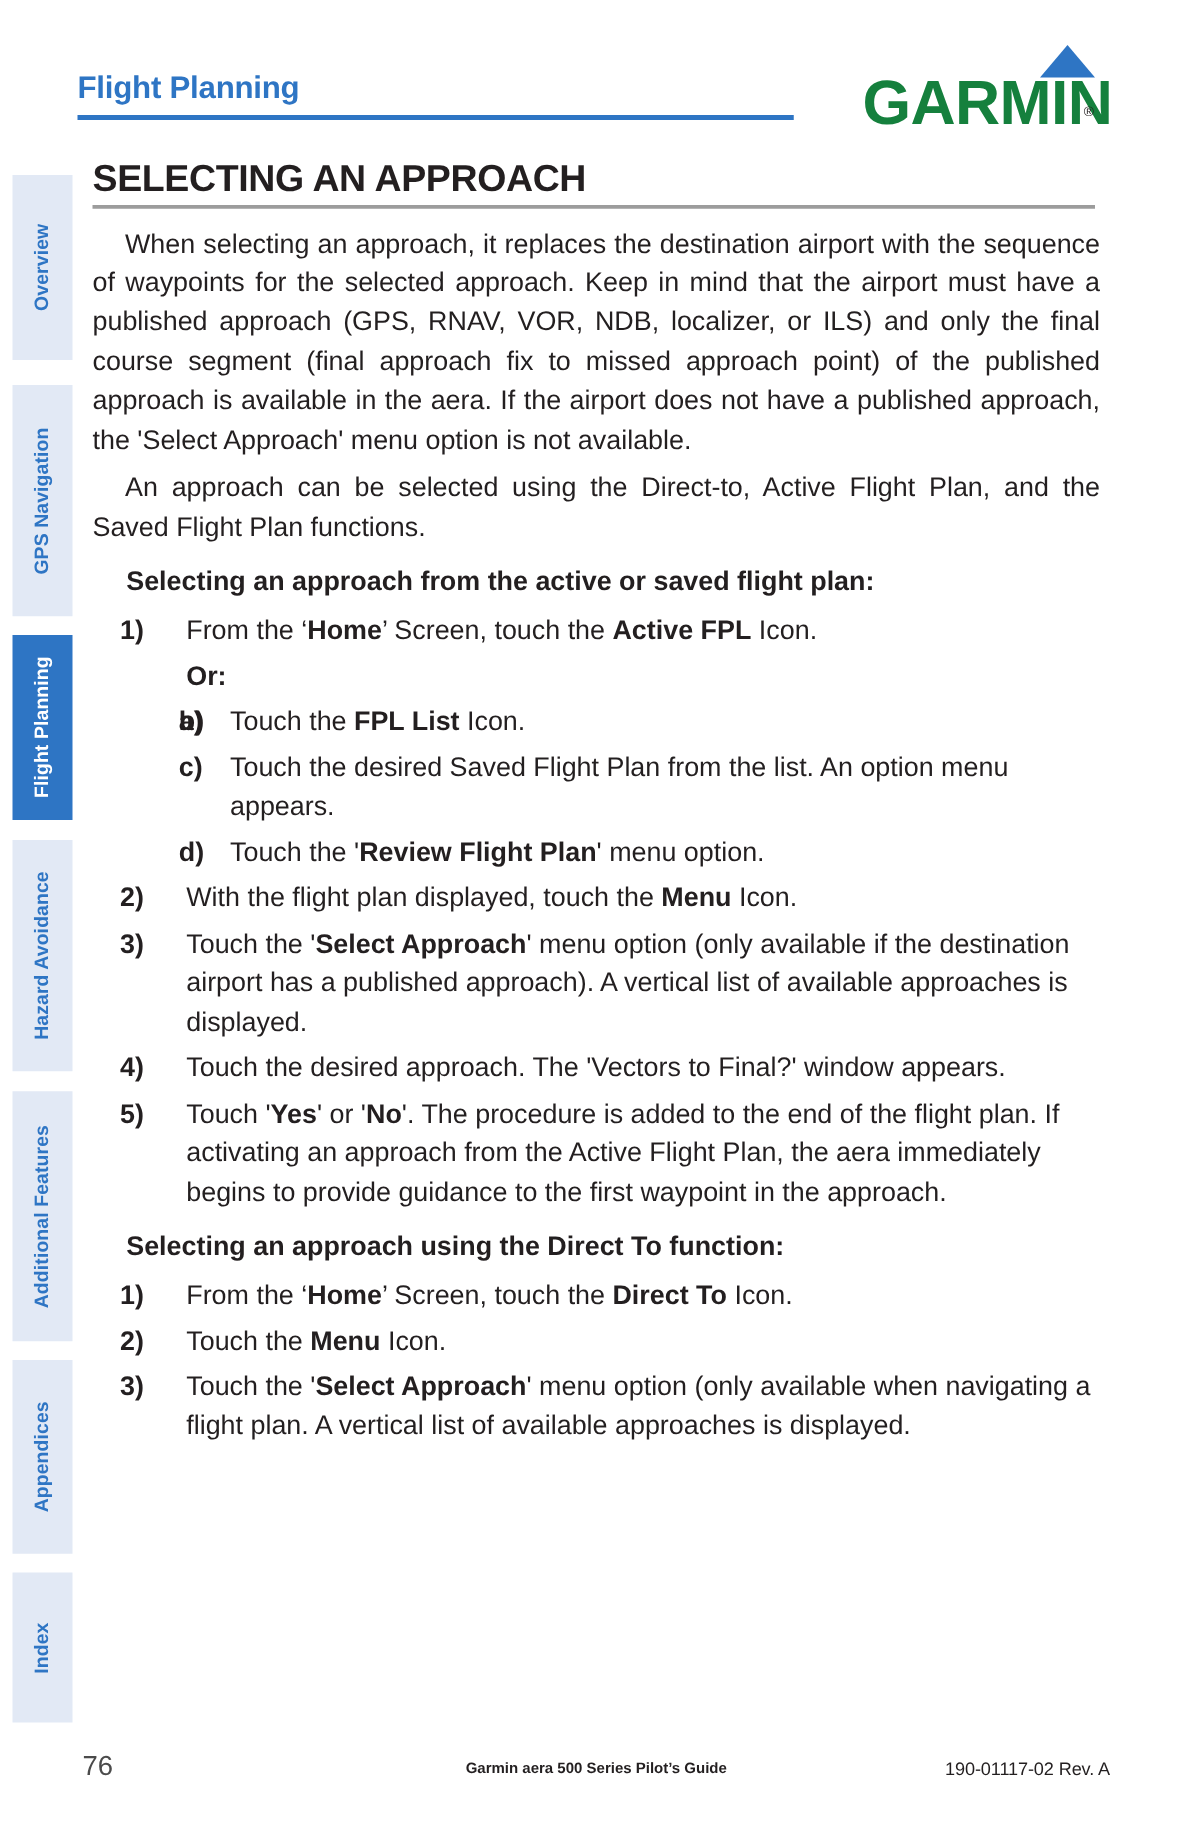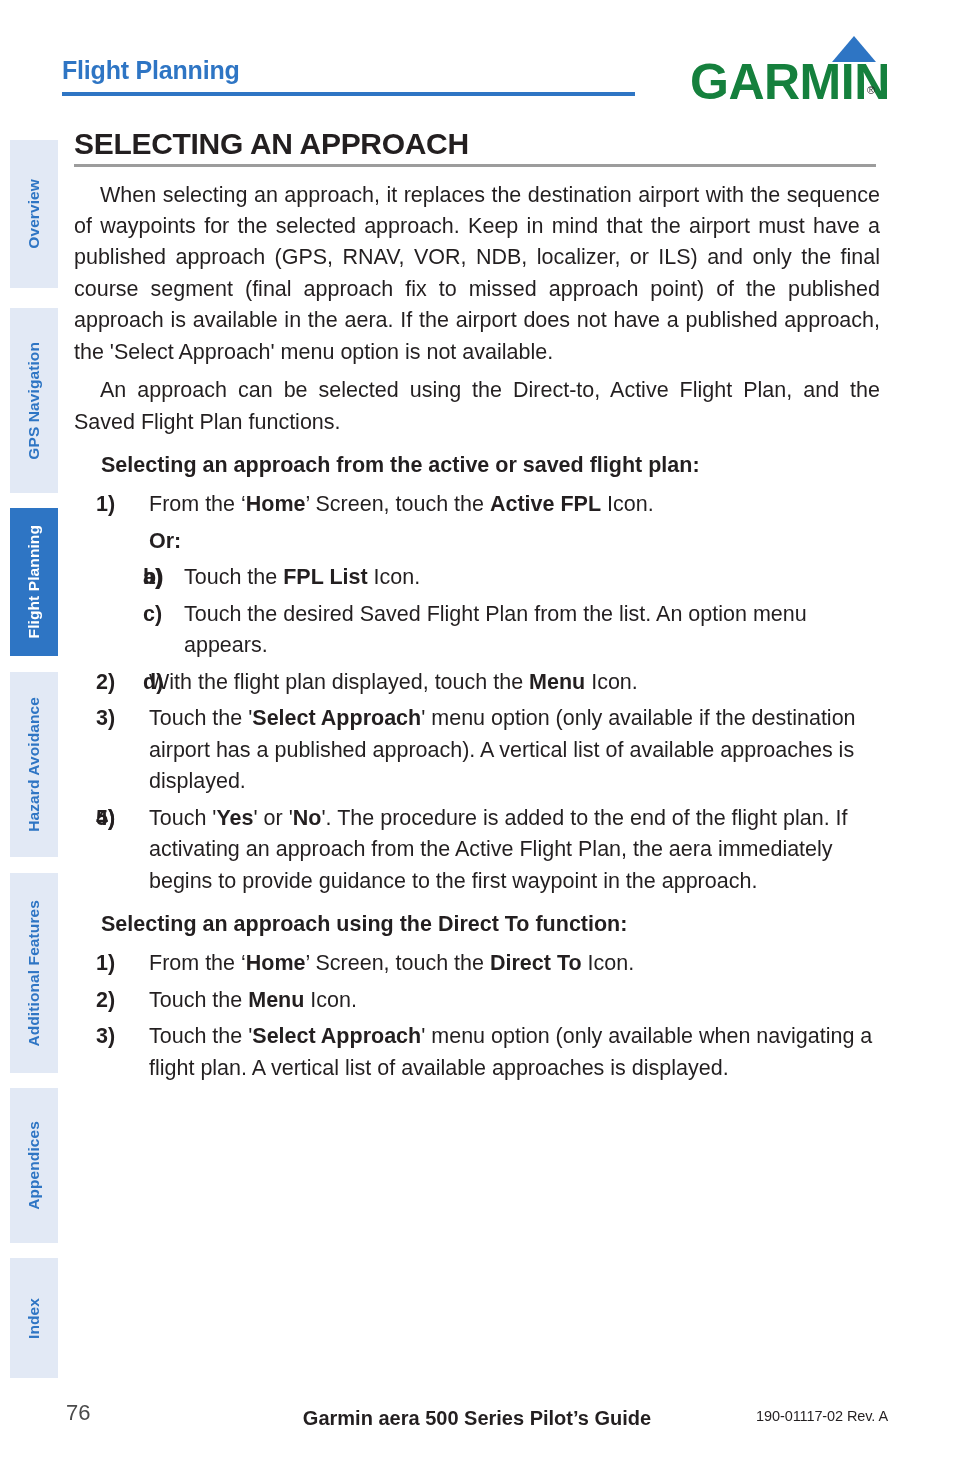--- a/index.html
+++ b/index.html
@@ -218,21 +218,21 @@
     font-size: 22px;
     color: #4b4b4b;
     line-height: 1;
   }
   #footer-title {
     position: absolute;
     left: 0;
     top: 10px;
     width: 954px;
     text-align: center;
-    font-size: 20px;
+    font-size: 12px;
     font-weight: bold;
     color: #231f20;
     line-height: 1;
   }
   #footer-partnum {
     position: absolute;
     right: 66px;
     top: 11px;
     font-size: 14.5px;
     color: #231f20;
@@ -286,24 +286,24 @@
       <p class="body-para last">An approach can be selected using the Direct-to, Active Flight Plan, and the Saved Flight Plan functions.</p>
     </div>
   <div id="procedures">
       <h3 class="sub-head">Selecting an approach from the active or saved flight plan:</h3>
       <ol class="proc">
         <li class="proc-item lvl1"><span class="marker">1)</span><span class="step-text">From the ‘<b>Home</b>’ Screen, touch the <b>Active FPL</b> Icon.</span></li>
         <li class="proc-item orline"><b>Or:</b></li>
         <li class="proc-item lvl2"><span class="marker">a)</span></li>
         <li class="proc-item lvl2"><span class="marker">b)</span><span class="step-text">Touch the <b>FPL List</b> Icon.</span></li>
         <li class="proc-item lvl2"><span class="marker">c)</span><span class="step-text">Touch the desired Saved Flight Plan from the list.  An option menu appears.</span></li>
-        <li class="proc-item lvl2"><span class="marker">d)</span></li>
+        <li class="proc-item lvl2"><span class="marker">d)</span><span class="step-text">Touch the '<b>Review Flight Plan</b>' menu option.</span></li>
         <li class="proc-item lvl1"><span class="marker">2)</span><span class="step-text">With the flight plan displayed, touch the <b>Menu</b> Icon.</span></li>
         <li class="proc-item lvl1"><span class="marker">3)</span><span class="step-text">Touch the '<b>Select Approach</b>' menu option (only available if the destination airport has a published approach).  A vertical list of available approaches is displayed.</span></li>
-        <li class="proc-item lvl1"><span class="marker">4)</span></li>
+        <li class="proc-item lvl1"><span class="marker">4)</span><span class="step-text">Touch the desired approach.  The 'Vectors to Final?' window appears.</span></li>
         <li class="proc-item lvl1"><span class="marker">5)</span><span class="step-text">Touch '<b>Yes</b>' or '<b>No</b>'.  The procedure is added to the end of the flight plan. If activating an approach from the Active Flight Plan, the aera immediately begins to provide guidance to the first waypoint in the approach.</span></li>
       </ol>
       <h3 class="sub-head">Selecting an approach using the Direct To function:</h3>
       <ol class="proc">
         <li class="proc-item lvl1"><span class="marker">1)</span><span class="step-text">From the ‘<b>Home</b>’ Screen, touch the <b>Direct To</b> Icon.</span></li>
         <li class="proc-item lvl1"><span class="marker">2)</span><span class="step-text">Touch the <b>Menu</b> Icon.</span></li>
         <li class="proc-item lvl1"><span class="marker">3)</span><span class="step-text">Touch the '<b>Select Approach</b>' menu option (only available when navigating a flight plan.  A vertical list of available approaches is displayed.</span></li>
       </ol>
     </div>
 </div>

